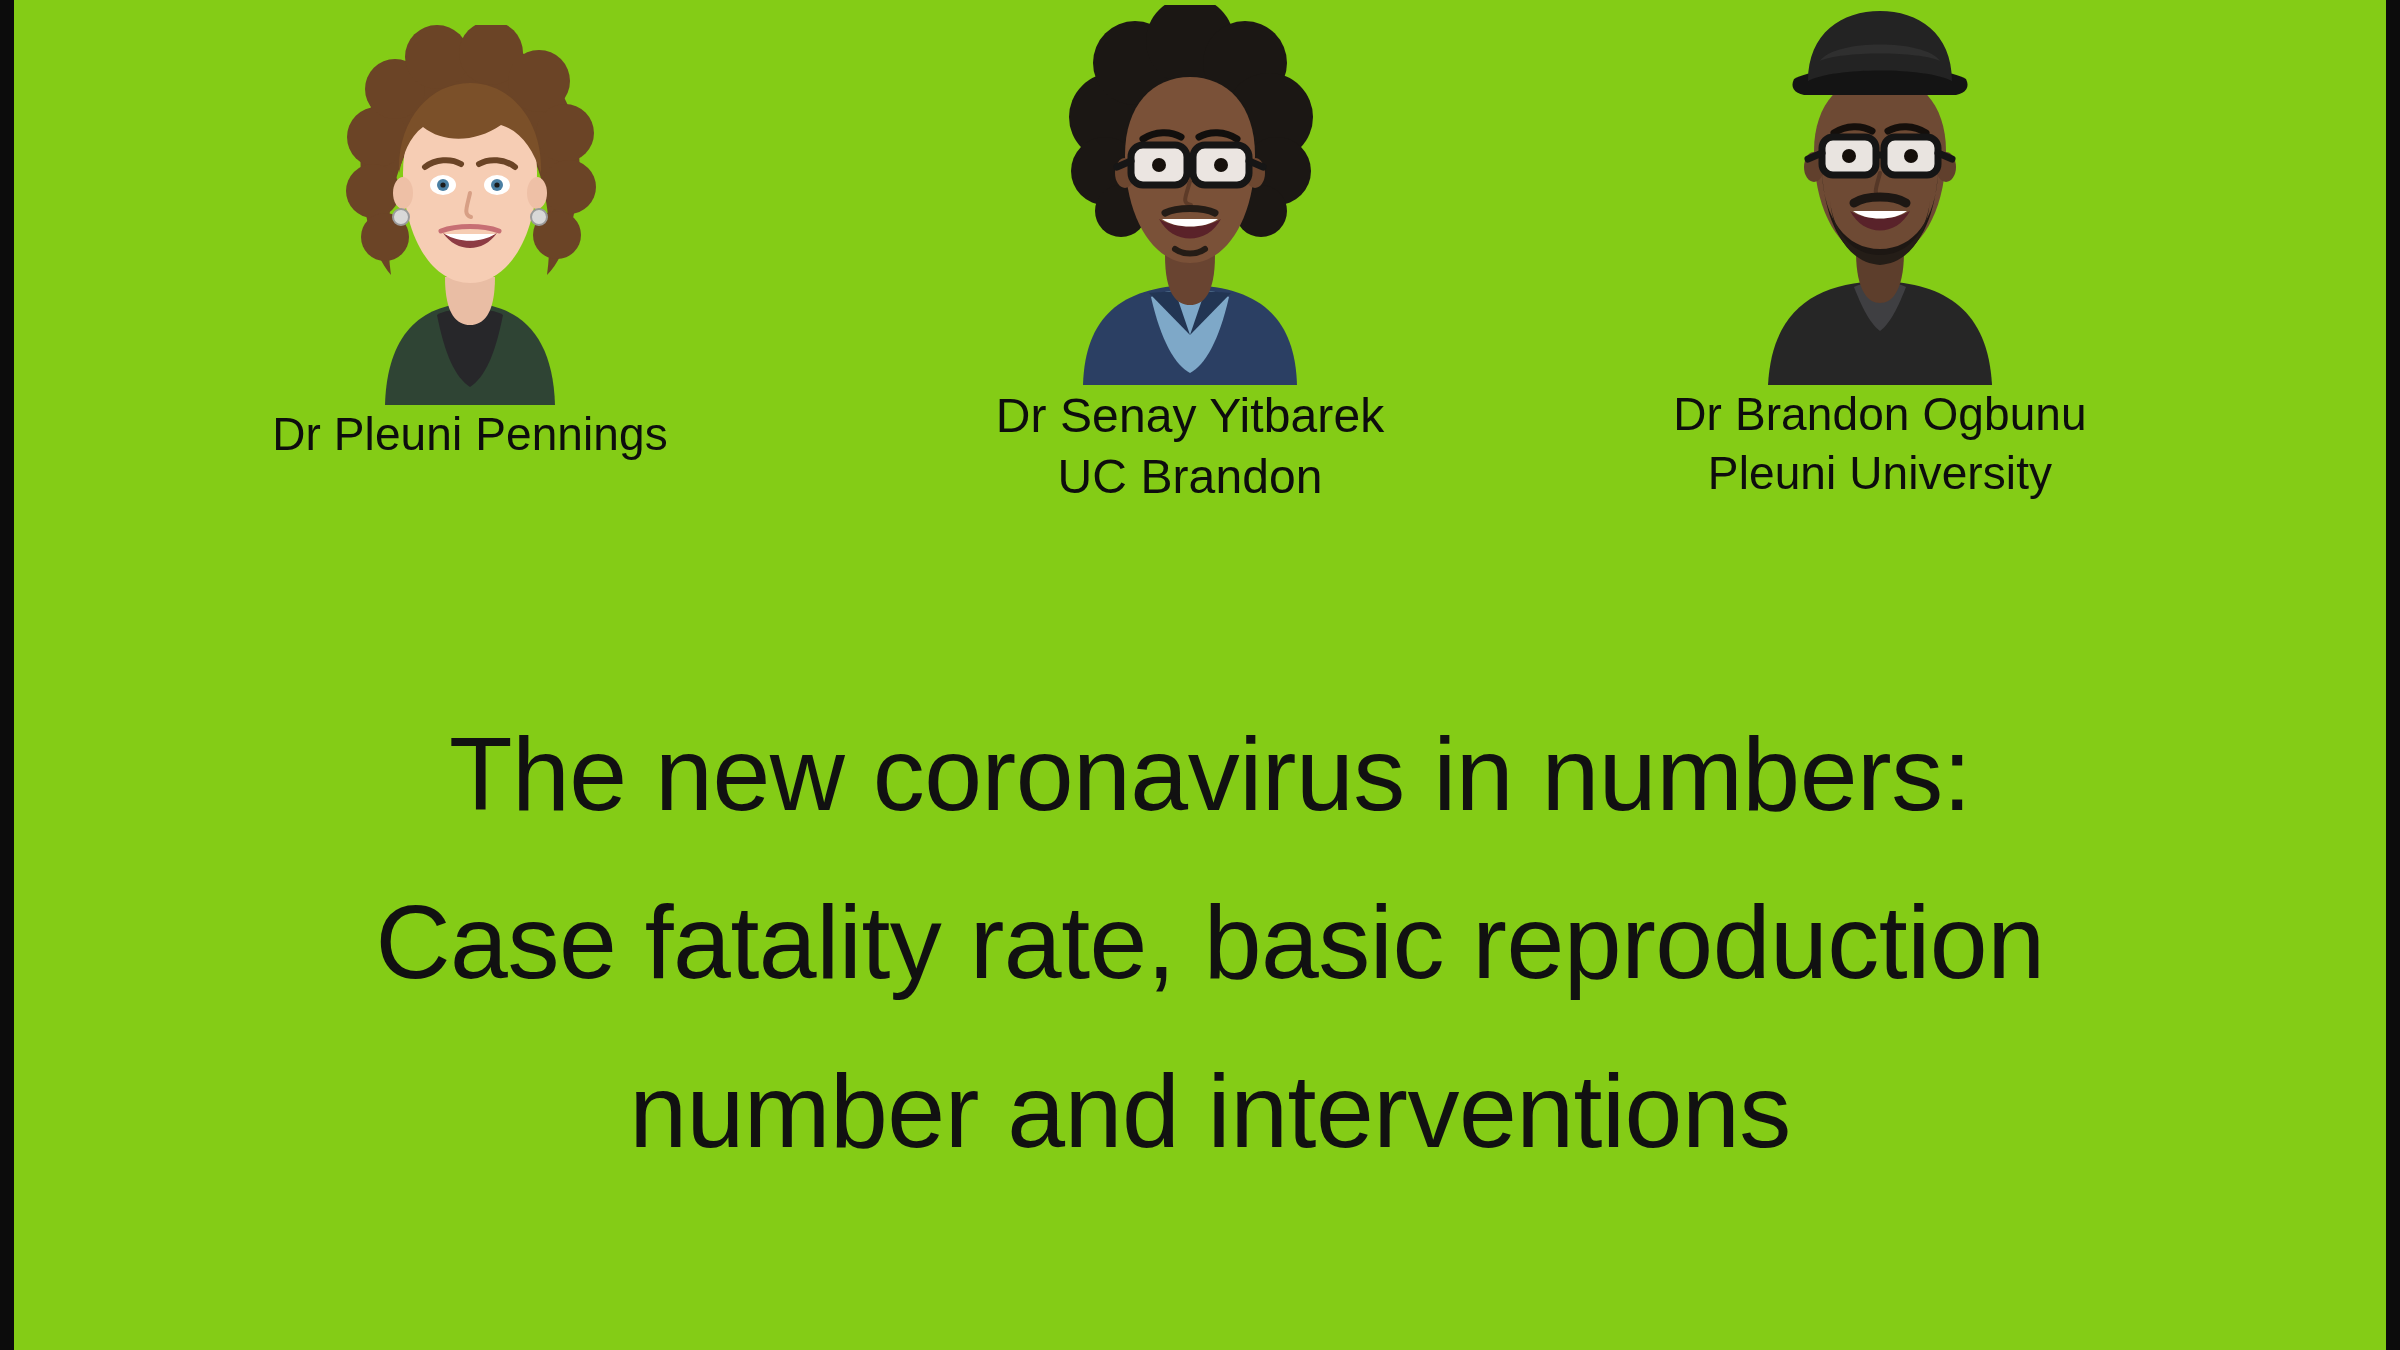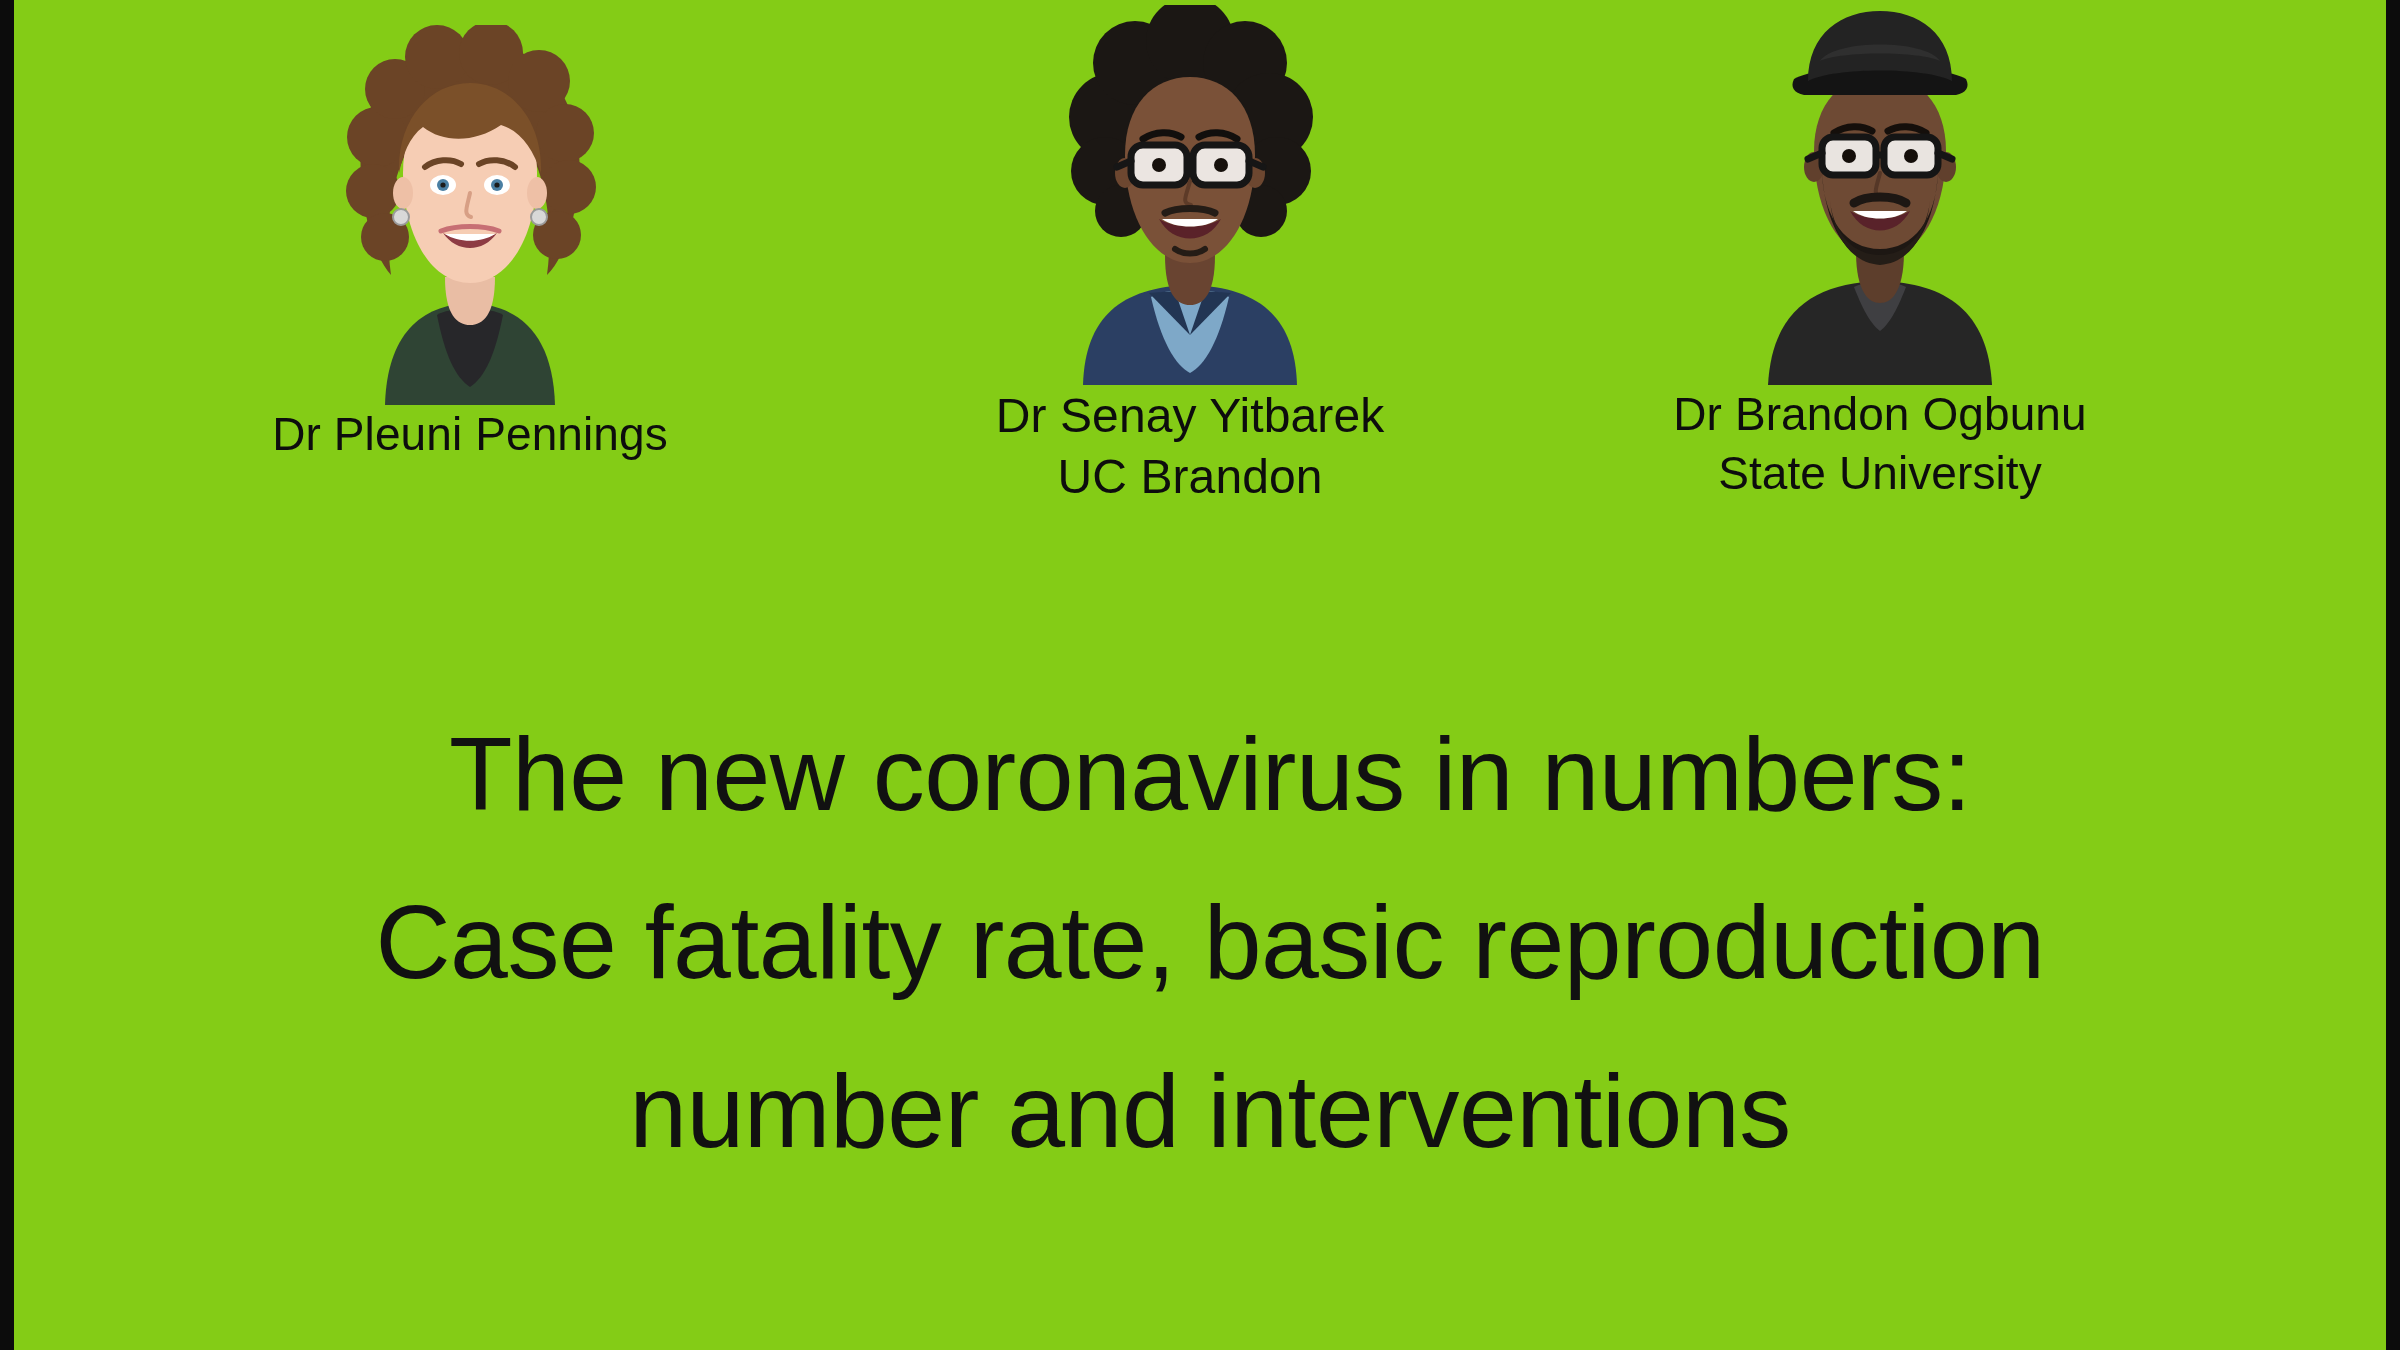--- a/index.html
+++ b/index.html
@@ -243,21 +243,21 @@
           <path d="M92 168 C96 224 118 256 150 258 C182 256 204 224 208 168 C206 214 184 244 150 244 C116 244 94 214 92 168 Z" fill="#1d1713"></path>
           <path d="M100 196 C104 236 124 258 150 260 C176 258 196 236 200 196 C196 230 176 250 150 250 C124 250 104 230 100 196 Z" fill="#241d17"></path>
 
           <path d="M124 198 C136 190 164 190 176 198" stroke="#1d1713" stroke-width="9" fill="none" stroke-linecap="round"></path>
 
           <path d="M120 206 C134 232 166 232 180 206 C164 216 136 216 120 206 Z" fill="#59222a"></path>
           <path d="M123 206 C136 216 164 216 177 206 Z" fill="#ffffff"></path>
         </svg>
       </div>
       <div class="caption">Dr Brandon Ogbunu</div>
-      <div class="caption">State University</div>
+      <div class="caption">Pleuni University</div>
     </div>
 
   </div>
 
   <div class="title-block">
     <div class="title-line">The new coronavirus in numbers:</div>
     <div class="title-line">Case fatality rate, basic reproduction</div>
     <div class="title-line">number and interventions</div>
   </div>
 

